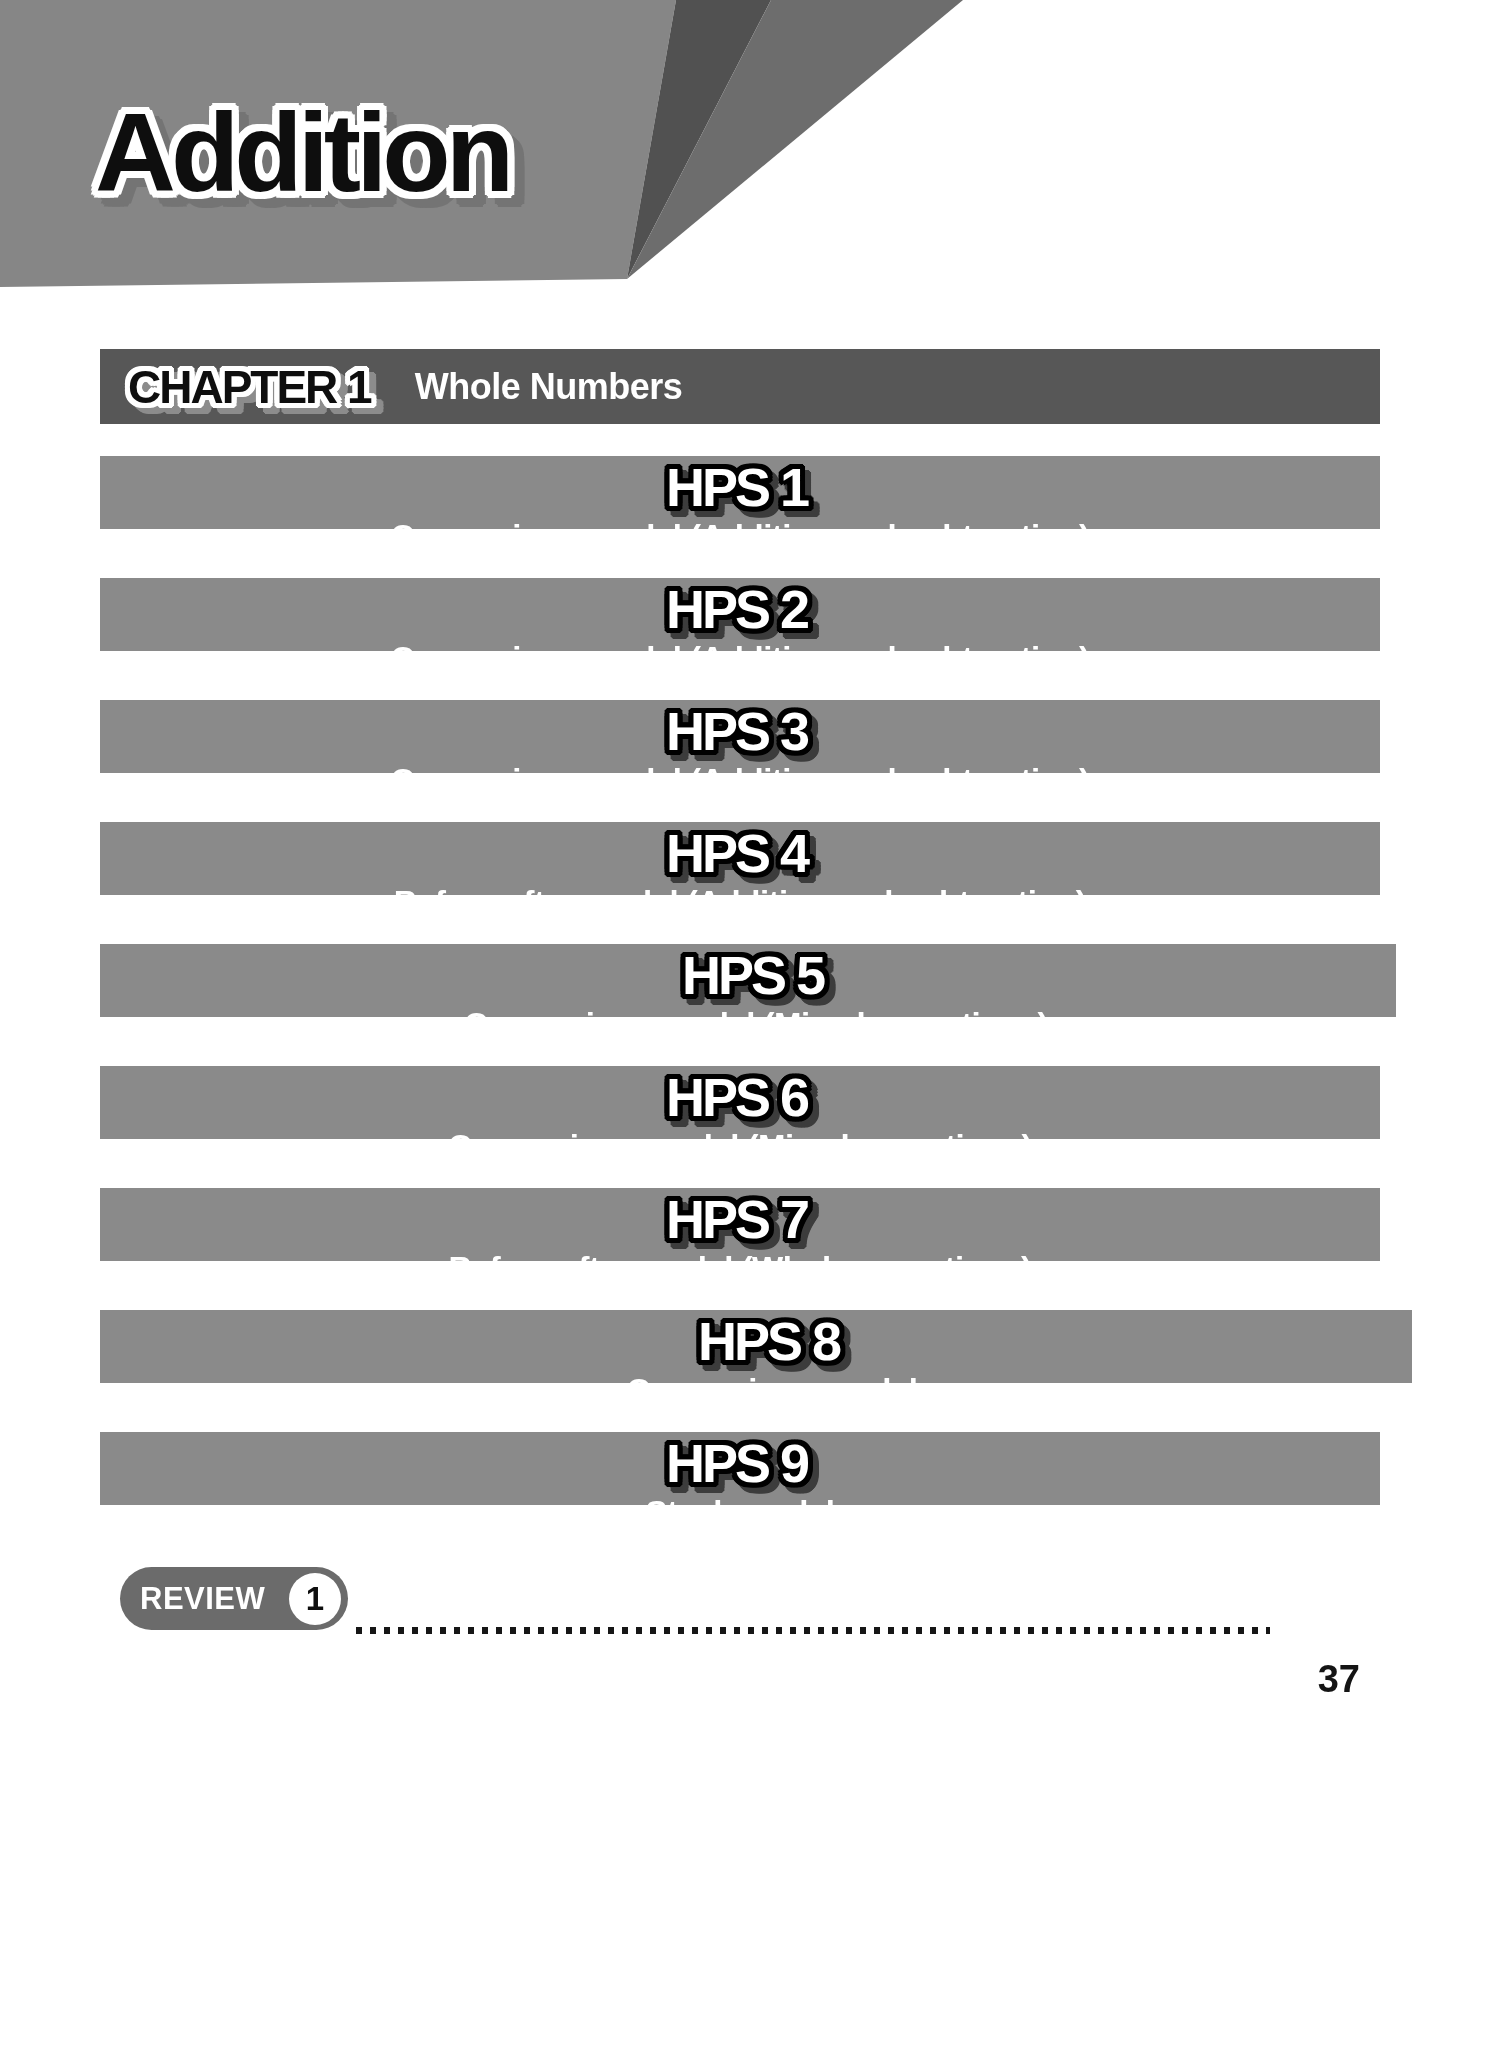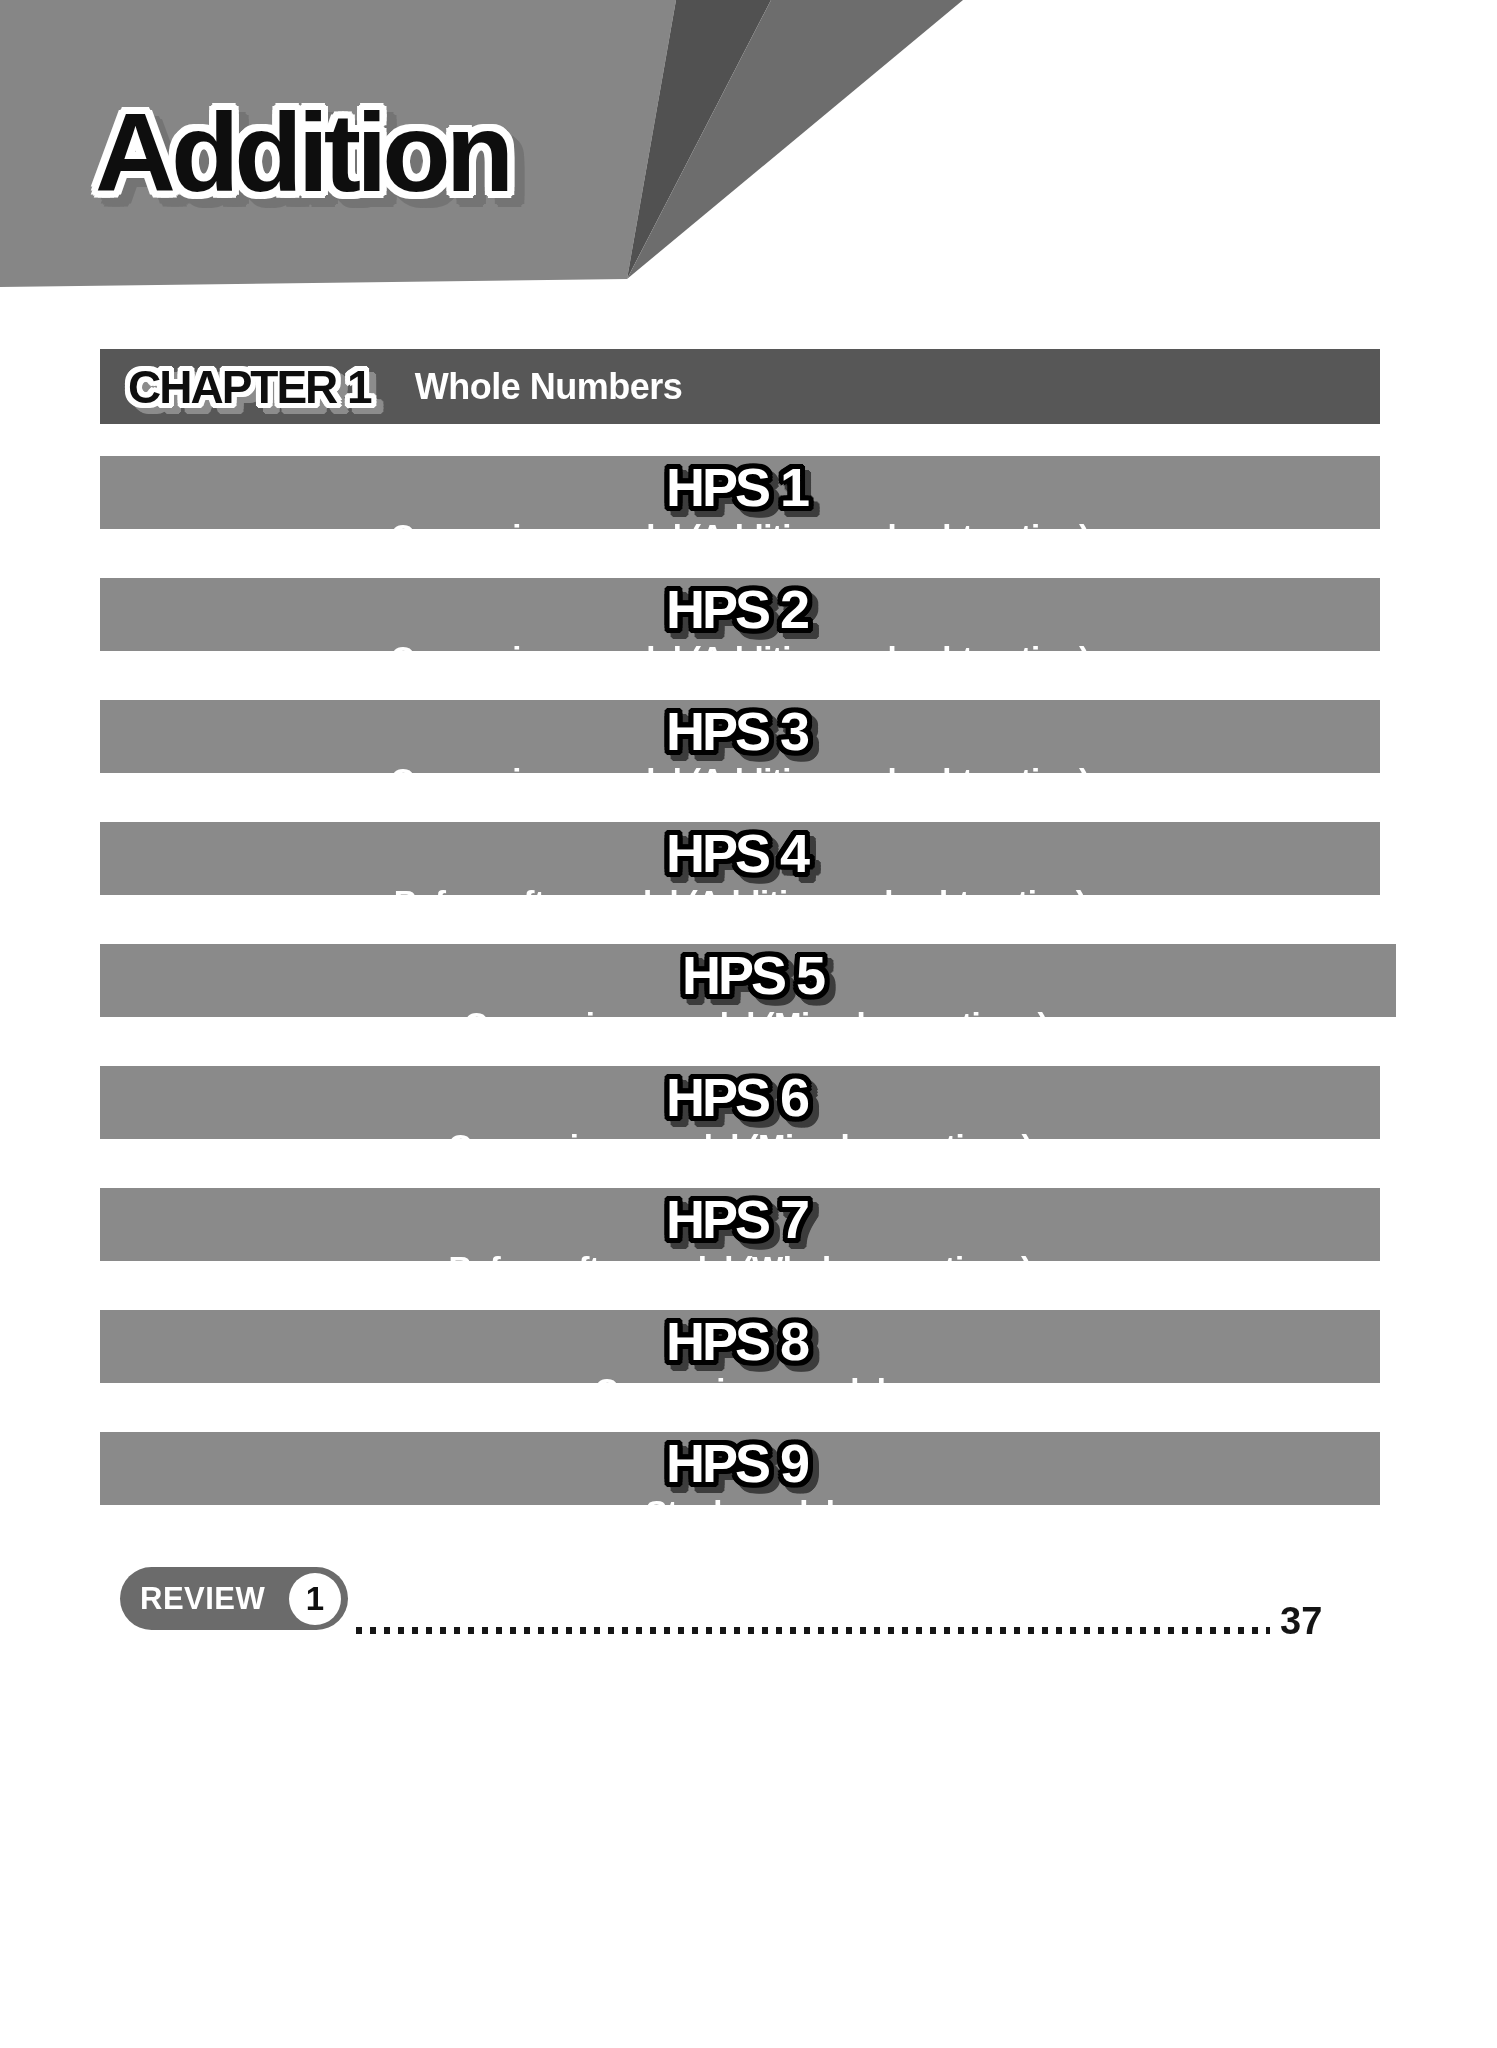--- a/index.html
+++ b/index.html
@@ -87,21 +87,22 @@
     width:52px;height:52px;border-radius:50%;
     background:#ffffff;
     display:flex;align-items:center;justify-content:center;
   }
   .review-number{font-size:33px;font-weight:bold;color:#0e0e0e;}
   .leader-dots{
     position:absolute;left:356px;top:1627px;width:914px;height:7px;
     background:repeating-linear-gradient(90deg,#161616 0 6px,transparent 6px 14px);
   }
   .review-page{
-    position:absolute;left:1280px;top:1600px;width:80px;
+    position:absolute;left:1280px;top:1658px;width:80px;
+    text-align:right;
     font-size:38px;font-weight:bold;color:#141414;
   }
 </style>
 </head>
 <body>
 
 <div class="page">
 
   <div class="masthead">
     <svg width="1497" height="300" viewBox="0 0 1497 300">
@@ -153,21 +154,21 @@
     <span class="row-title">Comparison model (Mixed operations)</span>
     <span class="row-page">21</span>
   </div>
 
   <div class="toc-row" style="top: 1188px;">
     <span class="hps-badge">HPS 7</span>
     <span class="row-title">Before-after model (Whole operations)</span>
     <span class="row-page">25</span>
   </div>
 
-  <div class="toc-row" style="top: 1310px;">
+  <div class="toc-row" style="top: 1310px; padding-left: 32px;">
     <span class="hps-badge">HPS 8</span>
     <span class="row-title">Comparison model</span>
     <span class="row-page">29</span>
   </div>
 
   <div class="toc-row" style="top: 1432px;">
     <span class="hps-badge">HPS 9</span>
     <span class="row-title">Stack model</span>
     <span class="row-page">33</span>
   </div>

